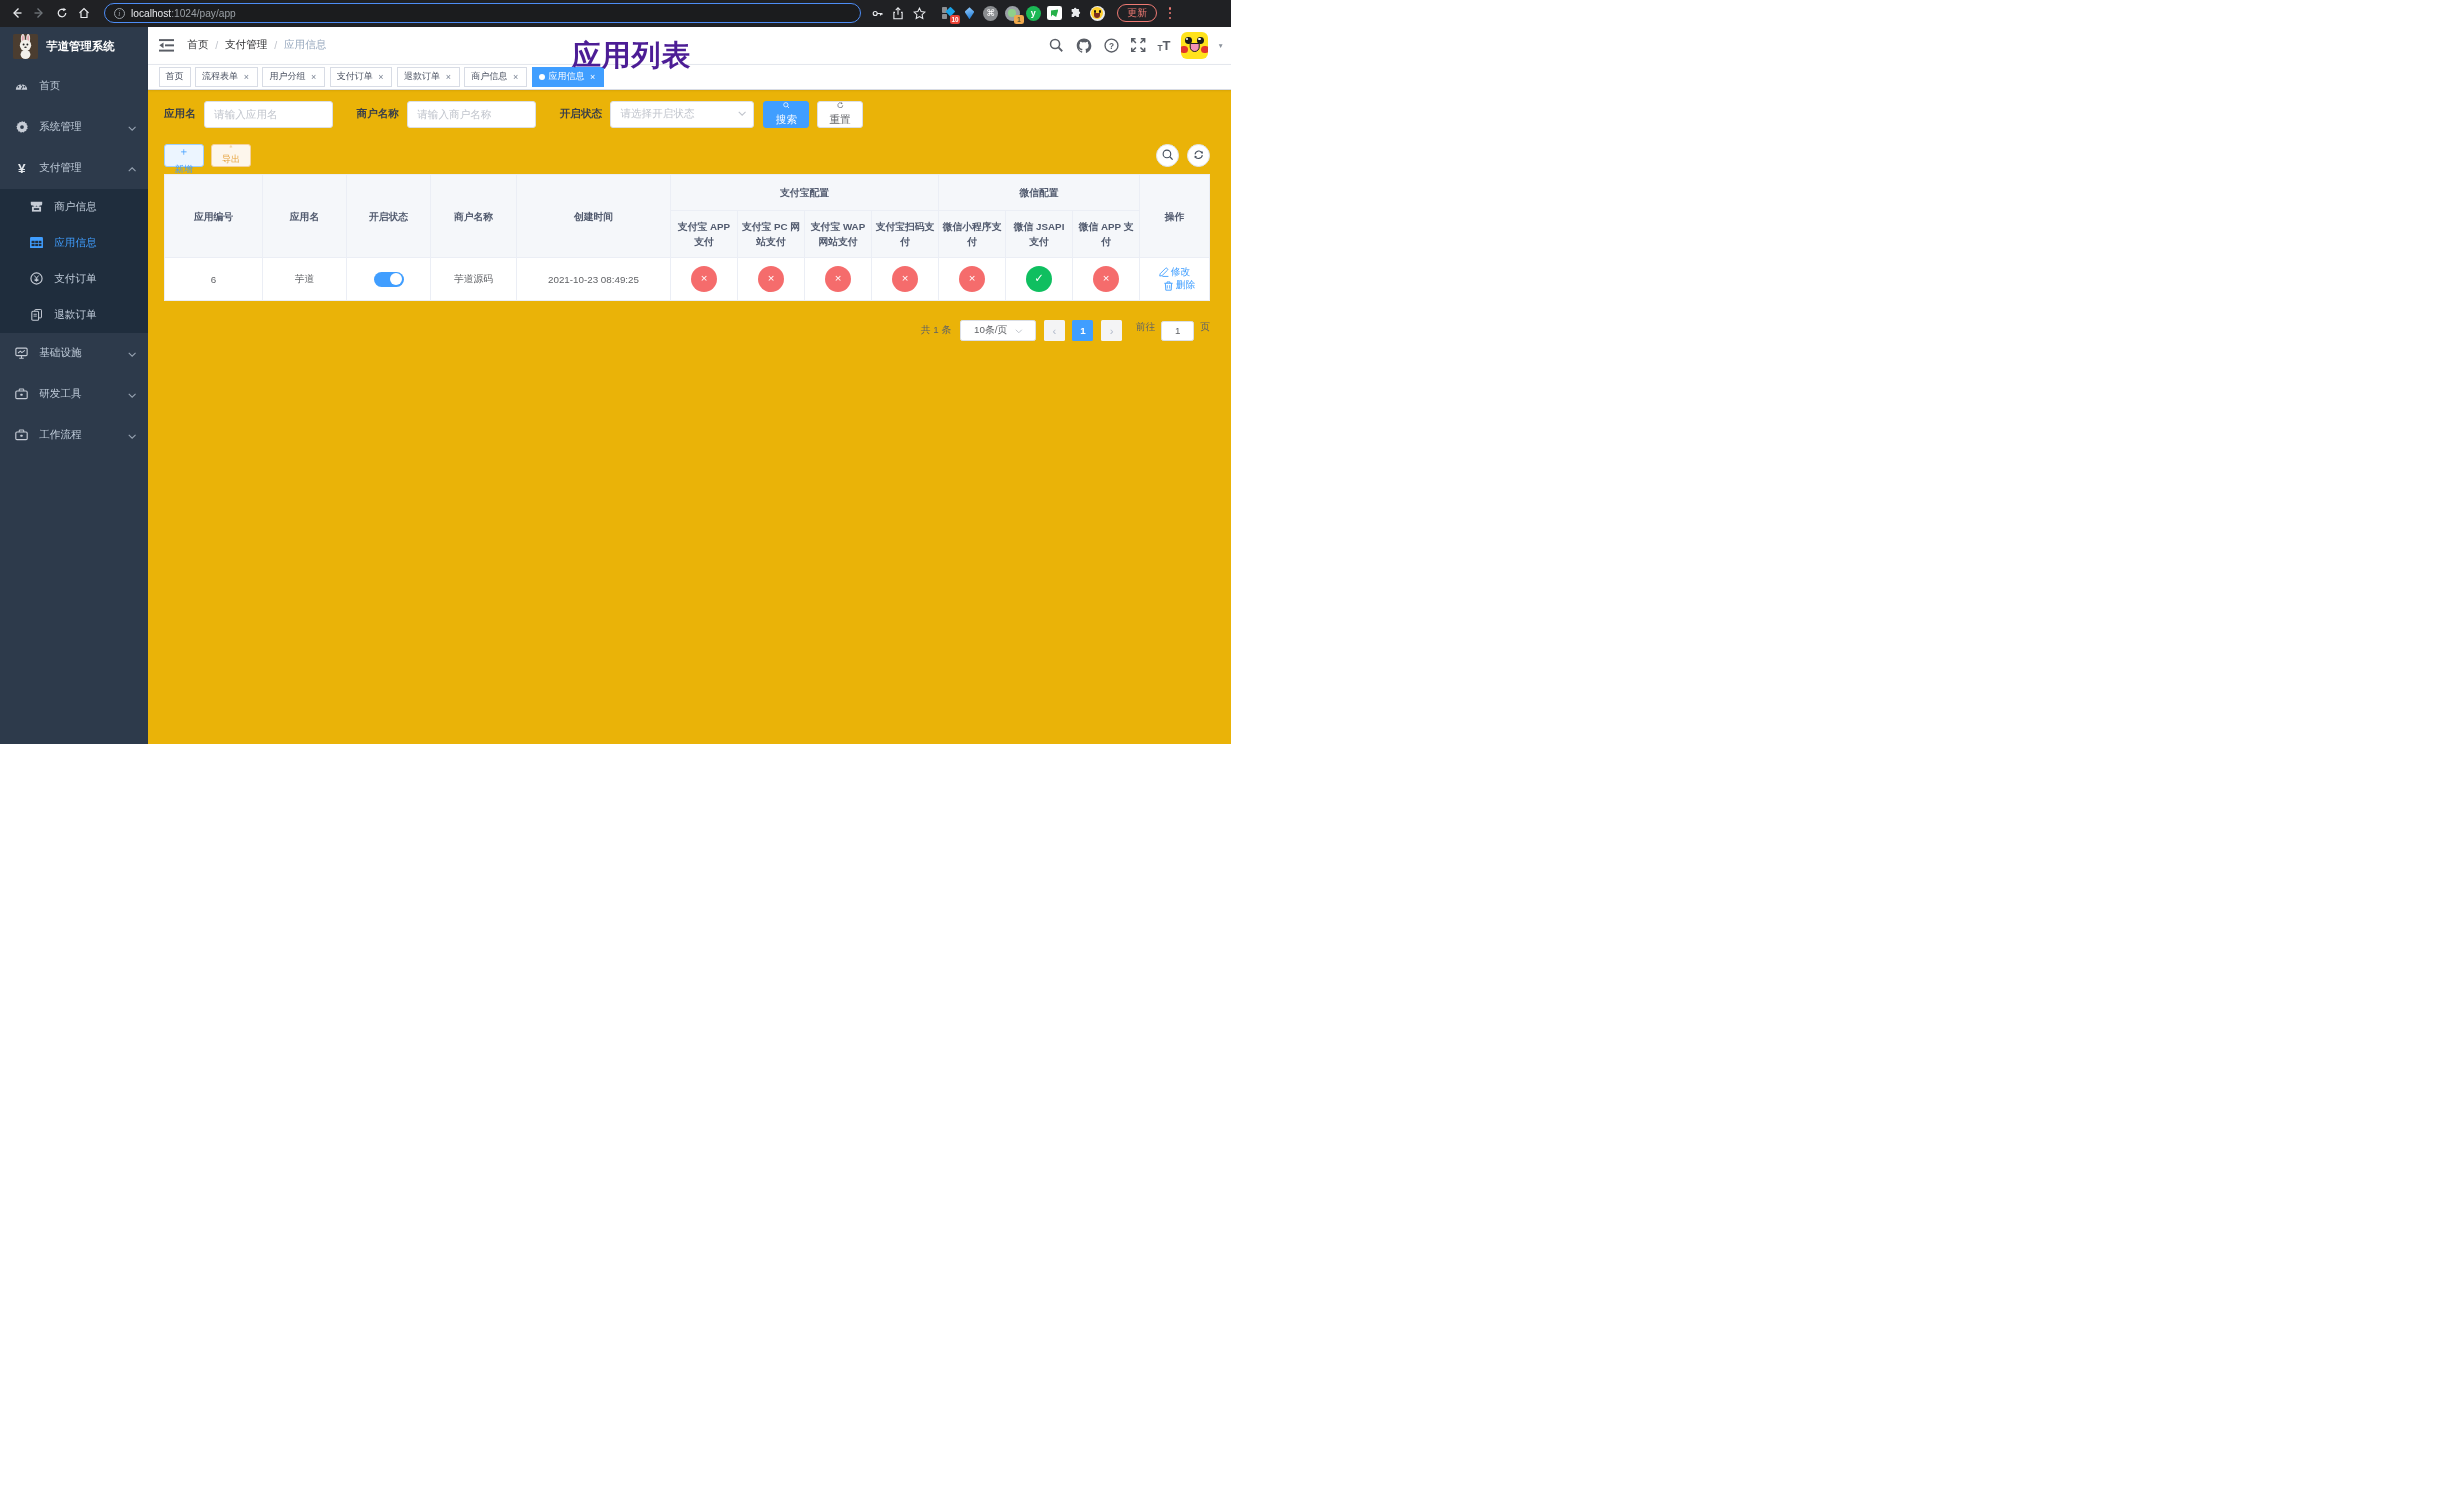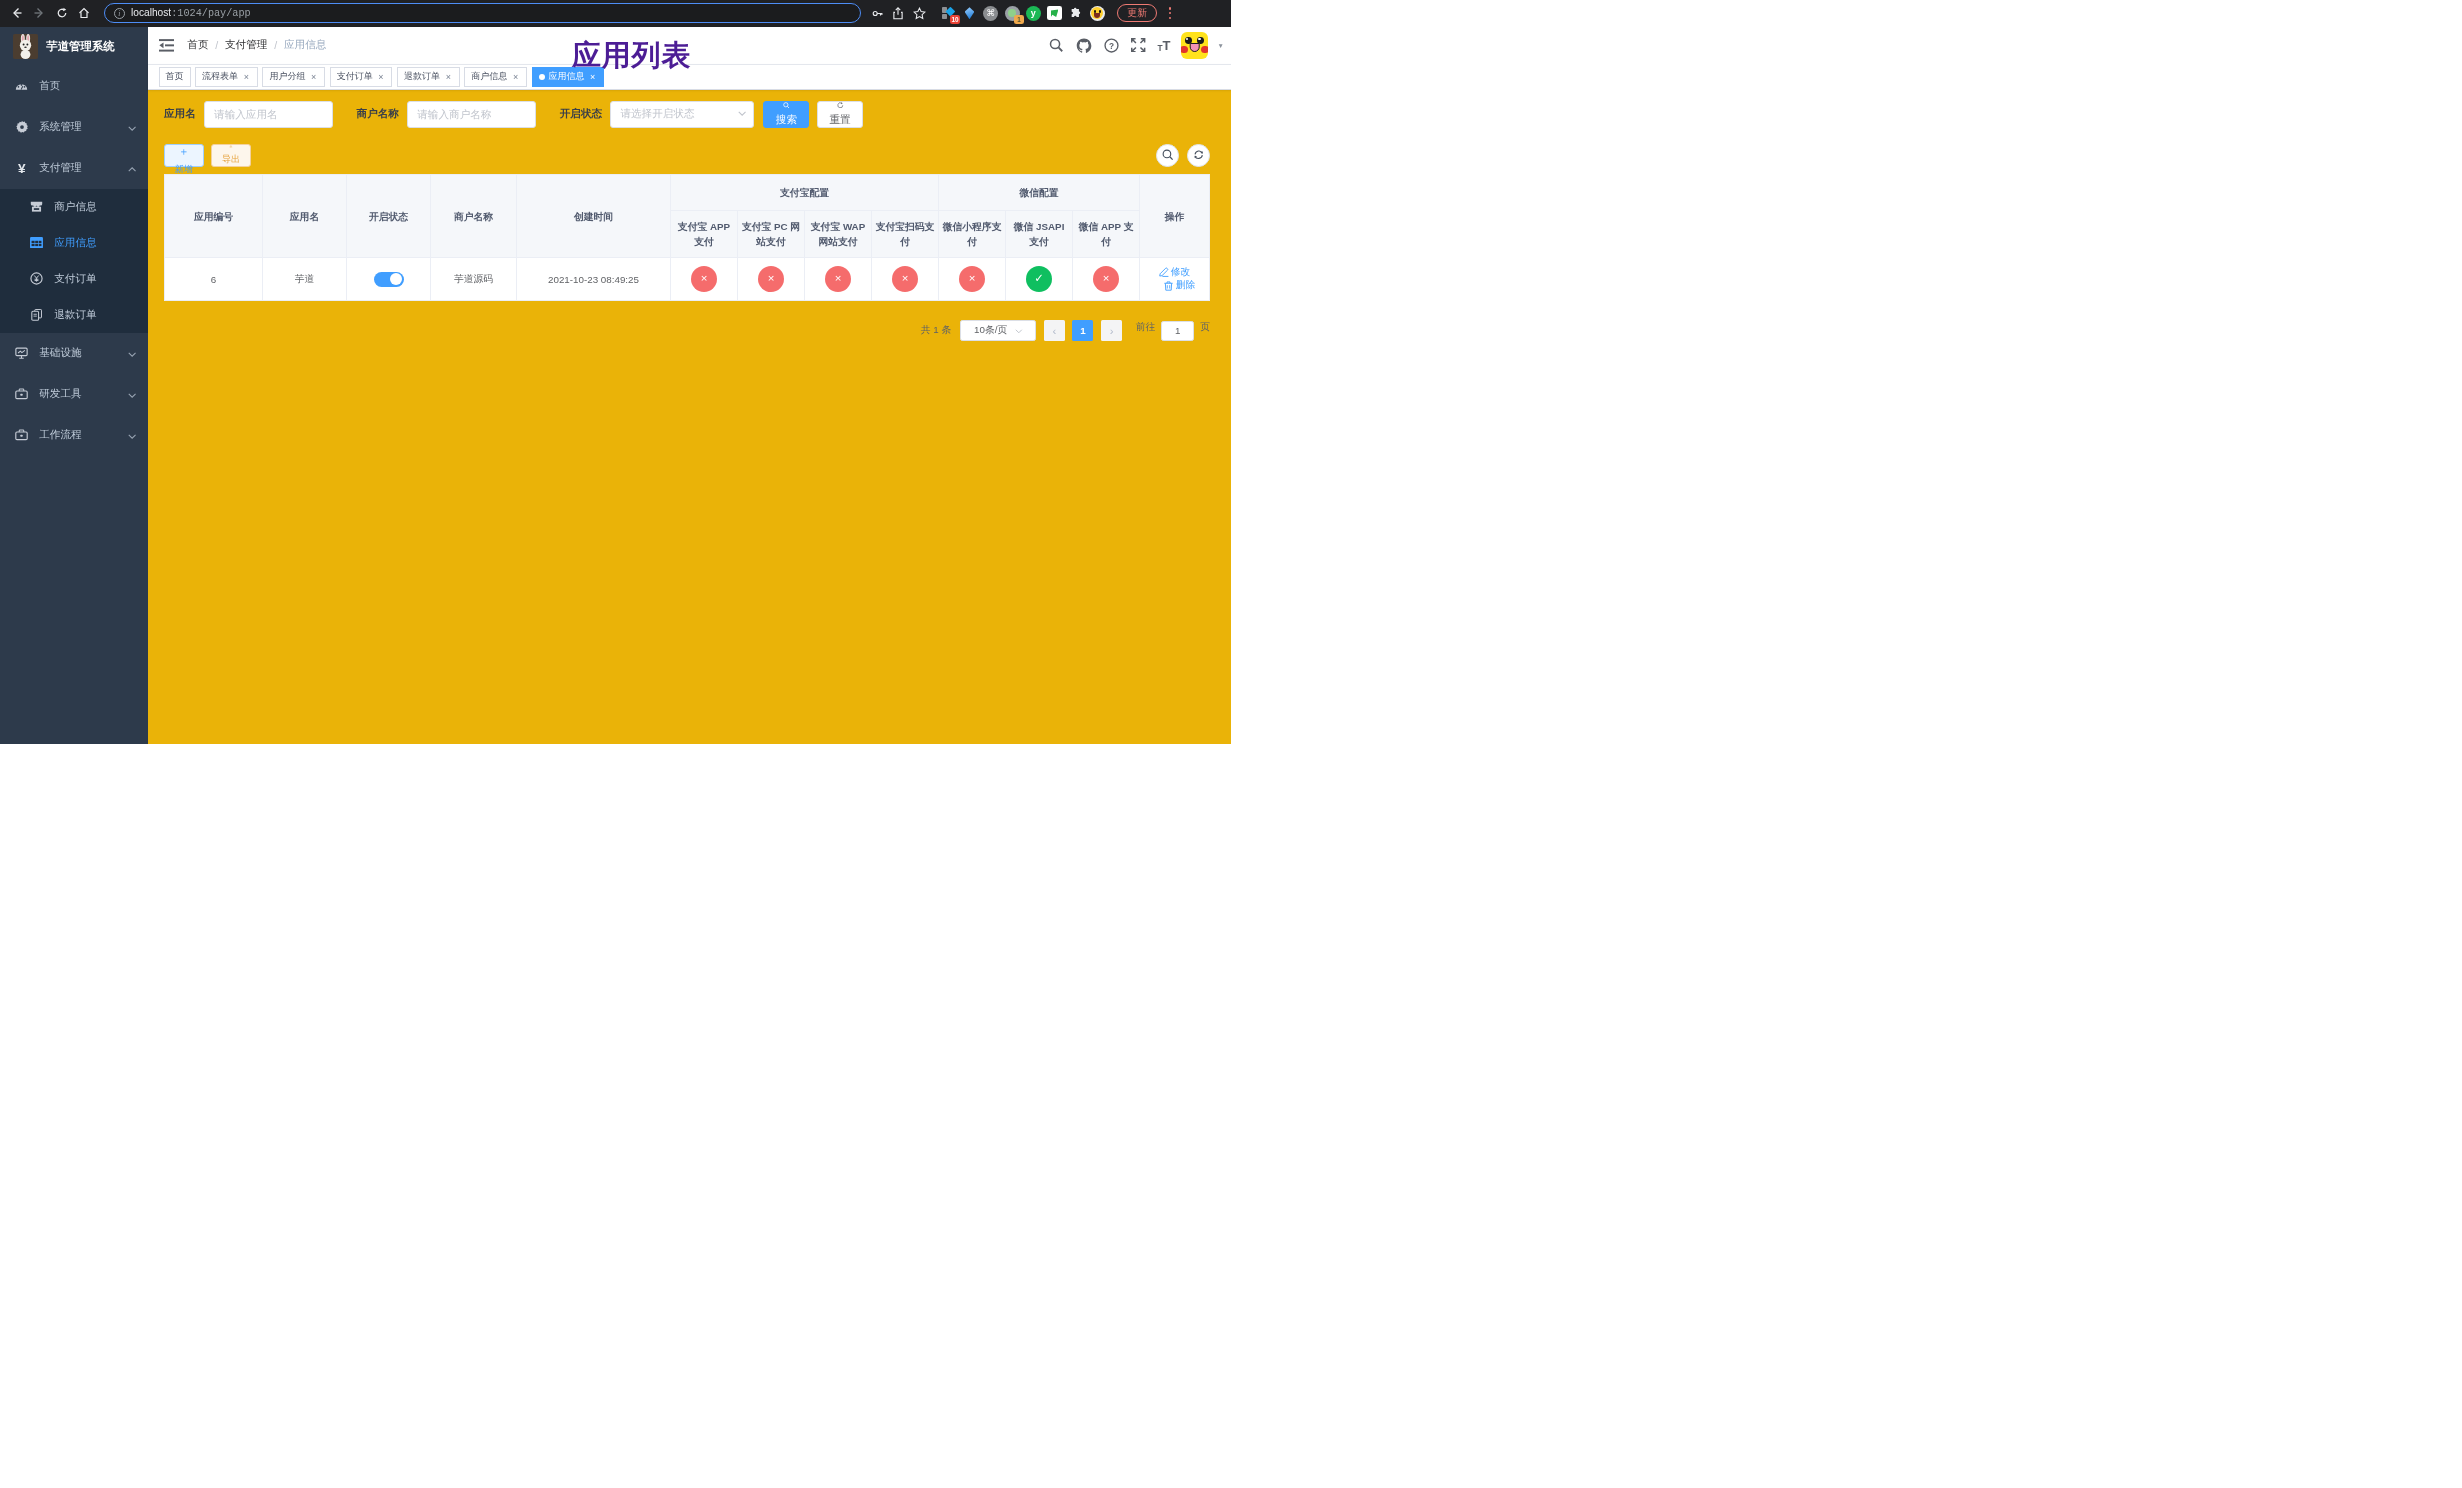--- a/index.html
+++ b/index.html
@@ -11,21 +11,21 @@
   }
   
   .browser-bar{height:26.5px;background:#202124;display:flex;align-items:center;padding:0 7.6px;gap:4.5px;}
   .bicon{width:18px;height:18px;display:flex;align-items:center;justify-content:center;color:#e8eaed;font-size:11.4px;border-radius:50%;flex:none;cursor:pointer;}
   .bicon.dim{color:#70757a;}
   .bicon svg{display:block;}
   .url-pill{flex:none;width:757px;height:20.4px;margin-left:6px;background:#1b1c1e;border:1.5px solid #4d8df6;border-radius:10.6px;display:flex;align-items:center;padding:0 9px;gap:6px;}
   .url-info{width:11.4px;height:11.4px;border:1.1px solid #9aa0a6;border-radius:50%;color:#9aa0a6;font-size:7.6px;display:flex;align-items:center;justify-content:center;font-family:"Liberation Serif",serif;font-style:italic;}
   .url-text{font-size:10.2px;white-space:nowrap;}
   .url-host{color:#e8eaed;}
-  .url-rest{color:#9aa0a6;font-family:Liberation Mono, monospace;}
+  .url-rest{color:#9aa0a6;}
   .pill-side{display:flex;align-items:center;gap:3px;margin-left:3px;}
   .ext-row{display:flex;align-items:center;gap:5.3px;margin-left:7.6px;}
   .ext{width:16px;height:16px;position:relative;flex:none;cursor:pointer;display:flex;align-items:center;justify-content:center;}
   .badge{position:absolute;bottom:-3px;right:-3.8px;min-width:9.8px;height:9px;border-radius:2.3px;font-size:6.4px;font-weight:bold;color:#fff;display:flex;align-items:center;justify-content:center;padding:0 1.5px;}
   .badge.red{background:#e94235;}
   .badge.orange{background:#f0a94c;color:#553;}
   .tiles{position:relative;width:12px;height:12px;}
   .tiles i{position:absolute;background:#8d9093;border-radius:0.8px;}
   .tiles .t1{left:0;top:0;width:5.3px;height:5.3px;}
   .tiles .t2{left:0;top:6.8px;width:5.3px;height:5.3px;}

